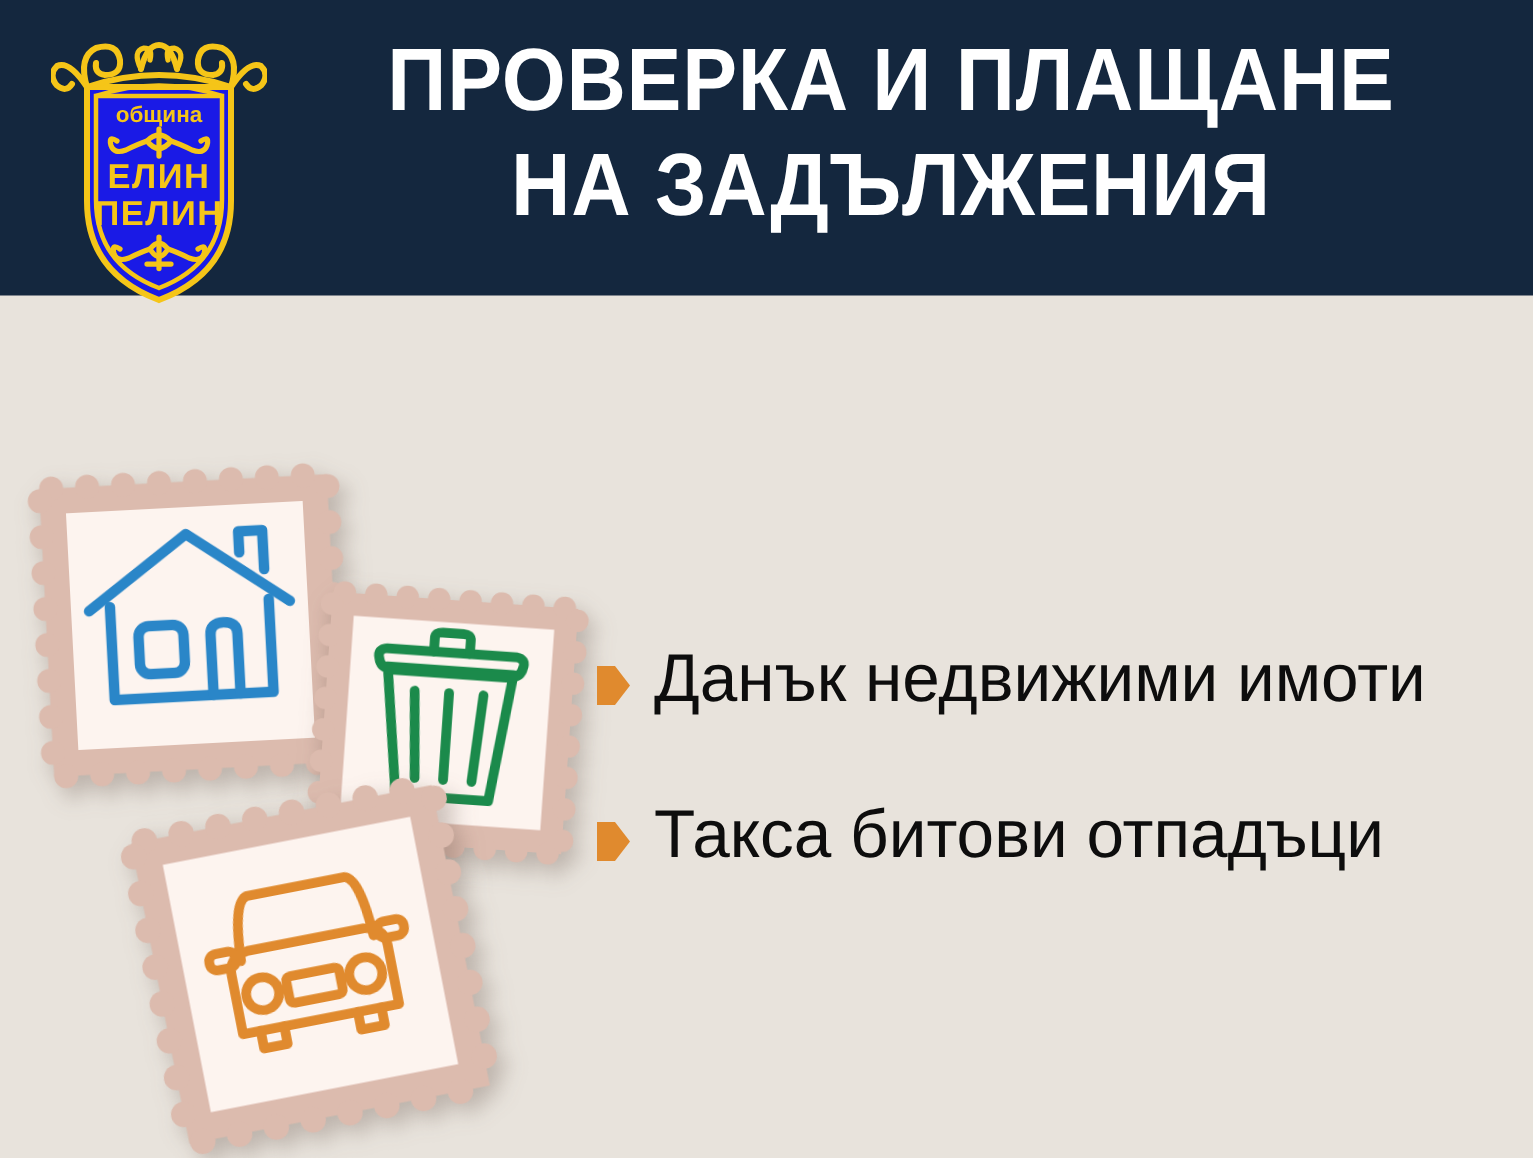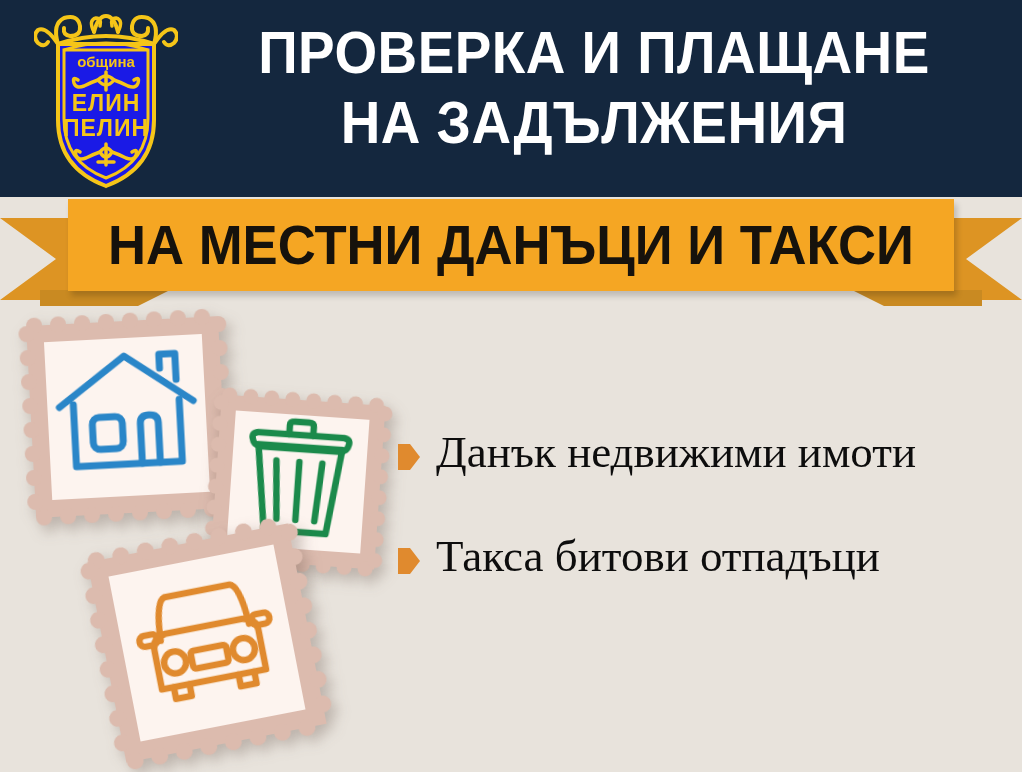--- a/index.html
+++ b/index.html
@@ -44,21 +44,21 @@
     z-index: 7;
   }
   .header-title .tl {
     display: block;
   }
 
   
   .logo-wrap {
     position: absolute;
     left: 34px;
-    top: 10px;
+    top: 24px;
     width: 144px;
     height: 182px;
     z-index: 8;
     text-align: right;
   }
 
   
   .ribbon {
     position: absolute;
     left: 0;
@@ -141,21 +141,21 @@
   .bullet {
     flex: 0 0 auto;
     width: 22px;
     height: 26px;
     margin-top: 20px;
     margin-right: 16px;
     background: #e08a2e;
     clip-path: polygon(0 0, 12px 0, 22px 13px, 12px 26px, 0 26px);
   }
   .item-label {
-    font-family: Liberation Serif, serif;
+    font-family: Liberation Sans, sans-serif;
     font-size: 45px;
     line-height: 56px;
     color: #0d0d0d;
     white-space: nowrap;
   }
 </style>
 </head>
 <body>
 
 <div id="poster">
@@ -358,28 +358,20 @@
         <path d="M64 152 L80 152"></path>
       </g>
     </svg>
   </div>
 
   <div class="header-title">
     <span class="tl">ПРОВЕРКА И ПЛАЩАНЕ</span>
     <span class="tl">НА ЗАДЪЛЖЕНИЯ</span>
   </div>
 
-  <div class="ribbon">
-    <div class="ribbon-tail left"></div>
-    <div class="ribbon-tail right"></div>
-    <div class="ribbon-shadow-l"></div>
-    <div class="ribbon-shadow-r"></div>
-    <div class="ribbon-main"></div>
-    <div class="ribbon-text">НА МЕСТНИ ДАНЪЦИ И ТАКСИ</div>
-  </div>
 
   <div class="list">
 
     <div class="list-item">
       <span class="bullet"></span>
       <span class="item-label">Данък недвижими имоти</span>
     </div>
 
     <div class="list-item">
       <span class="bullet"></span>

